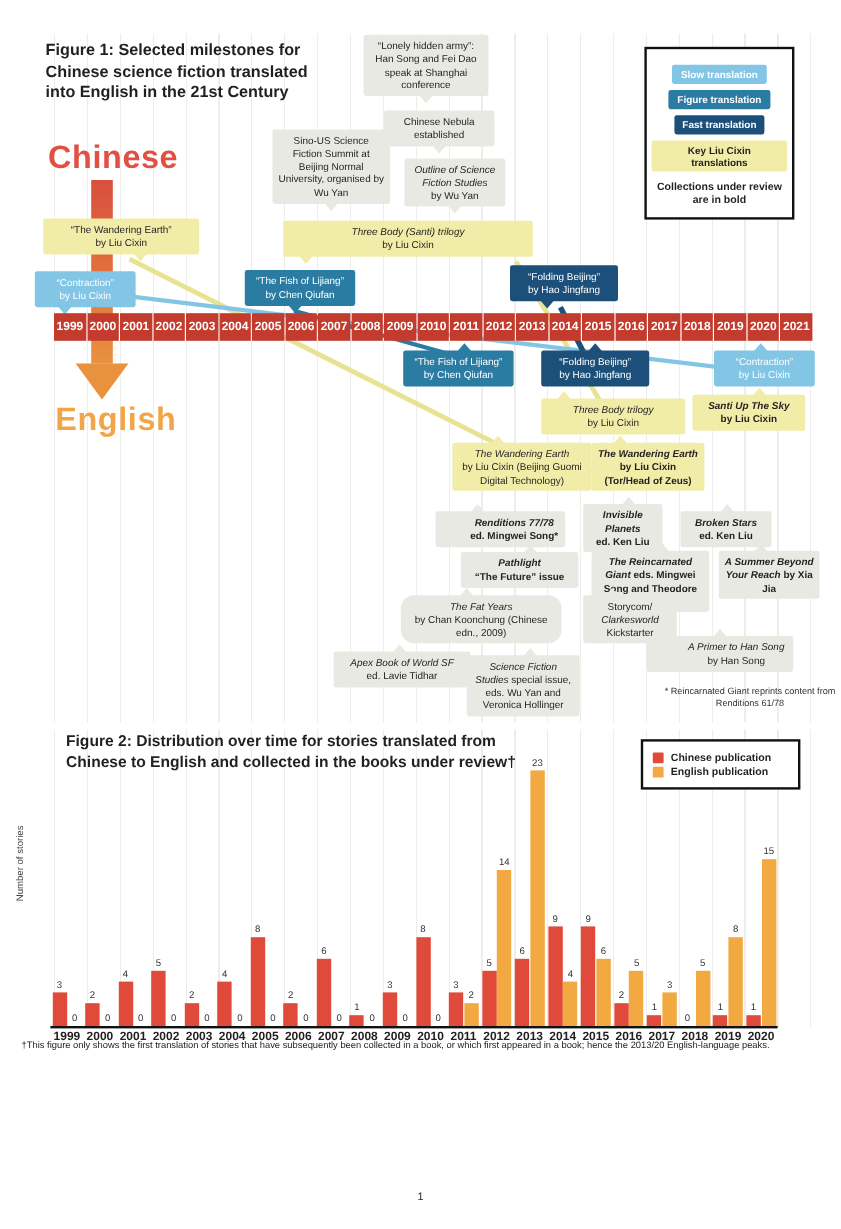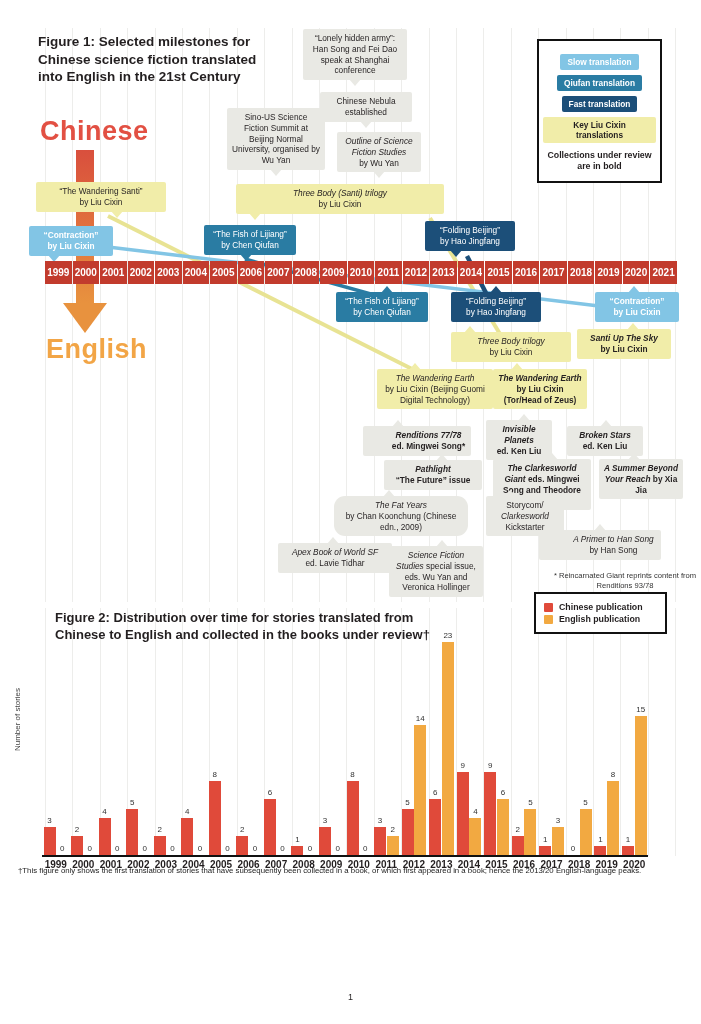--- a/index.html
+++ b/index.html
@@ -7,21 +7,21 @@
         font-family:"Liberation Sans",sans-serif;color:#231f20;}
   .grid{position:absolute;z-index:0;
         background:repeating-linear-gradient(to right,#ededeb 0,#ededeb 1px,transparent 1px,transparent 27.4px);}
   svg.lines{position:absolute;left:0;top:0;z-index:1;}
   .abs{position:absolute;}
   .prelines{white-space:pre-line;}
   .box{position:absolute;z-index:2;padding:4px 5px;font-size:8.3px;line-height:1.3;
        text-align:center;border-radius:2px;box-sizing:border-box;}
   .gray{background:#e9e9e4;--bg:#e9e9e4;}
   .yellow{background:#f1eda9;--bg:#f1eda9;}
-  .slow{background:#82c5e5;--bg:#82c5e5;color:#fff;font-weight:bold;}
+  .slow{background:#82c5e5;--bg:#82c5e5;color:#fff;}
   .medium{background:#2a7ca3;--bg:#2a7ca3;color:#fff;}
   .fast{background:#1c4f79;--bg:#1c4f79;color:#fff;}
   .bold{font-weight:bold;}
   .ital{font-style:italic;}
   .pd::after{content:"";position:absolute;left:var(--px,50%);bottom:-6px;margin-left:-6px;
        border:6px solid transparent;border-top:7px solid var(--bg);border-bottom:none;}
   .pu::before{content:"";position:absolute;left:var(--px,50%);top:-6px;margin-left:-6px;
        border:6px solid transparent;border-bottom:7px solid var(--bg);border-top:none;}
   #fig1-title{left:38px;top:33px;width:235px;font-size:13.5px;font-weight:bold;line-height:1.3;z-index:2;}
   #chinese-label{left:40px;top:116px;font-size:27px;font-weight:bold;color:#e25043;z-index:2;letter-spacing:.5px;}
@@ -29,21 +29,21 @@
   #legend1{left:537px;top:39px;width:125px;border:2.5px solid #111;background:#fff;z-index:3;
            padding:8px 4px;text-align:center;box-sizing:border-box;}
   .chip{display:block;width:fit-content;margin:5px auto;padding:3px 7px;border-radius:2px;
         font-size:8.3px;font-weight:bold;}
   #legend1-note{font-size:8.8px;font-weight:bold;margin-top:7px;line-height:1.3;}
   #timeline{position:absolute;left:45px;top:261px;width:633px;height:23px;display:flex;z-index:2;}
   #timeline .yr{flex:1;margin-right:1px;background:#c23b2d;color:#fff;font-size:10px;font-weight:bold;
         display:flex;align-items:center;justify-content:center;}
   #fig1-footnote{left:552px;top:571px;width:146px;font-size:7.6px;text-align:center;line-height:1.35;z-index:2;color:#333;}
   #fig2-title{left:55px;top:610px;width:420px;font-size:13px;font-weight:bold;line-height:1.3;z-index:2;}
-  #legend2{left:534px;top:592px;width:133px;border:2.5px solid #111;background:#fff;z-index:3;
+  #legend2{left:534px;top:616px;width:133px;border:2.5px solid #111;background:#fff;z-index:3;
            padding:6px 8px;box-sizing:border-box;}
   .l2row{display:flex;align-items:center;gap:6px;margin:2px 0;}
   .swatch{width:9px;height:9px;border-radius:1px;}
   .l2row span{font-size:8.8px;font-weight:bold;}
   #ylabel{left:-43px;top:715px;width:120px;transform:rotate(-90deg);font-size:8px;color:#444;
           text-align:center;z-index:2;}
   #bars{position:absolute;left:42px;top:638px;width:606px;height:217px;border-bottom:2px solid #111;z-index:2;}
   .bar{position:absolute;bottom:0;width:12px;}
   .bval{position:absolute;width:22px;text-align:center;font-size:8px;color:#333;z-index:3;}
   #xticks{position:absolute;left:42px;top:859px;width:606px;height:14px;z-index:2;}
@@ -77,37 +77,37 @@
   </svg>
 
   <div class="abs prelines" id="fig1-title">Figure 1: Selected milestones for
 Chinese science fiction translated
 into English in the 21st Century</div>
   <div class="abs" id="chinese-label">Chinese</div>
   <div class="abs" id="english-label">English</div>
 
   <div class="abs" id="legend1">
     <span class="chip" style="background:#82c5e5;color:#fff;">Slow translation</span>
-    <span class="chip" style="background:#2a7ca3;color:#fff;">Qiufan translation</span>
+    <span class="chip" style="background:#2a7ca3;color:#fff;">Figure translation</span>
     <span class="chip" style="background:#1c4f79;color:#fff;">Fast translation</span>
     <span class="chip" style="background:#f1eda9;color:#231f20;">Key Liu Cixin translations</span>
     <div id="legend1-note" class="prelines">Collections under review
 are in bold</div>
   </div>
 
   <div class="box gray pd" style="left:303px;top:29px;width:104px;">“Lonely hidden army”: Han Song and Fei Dao speak at Shanghai conference</div>
   <div class="box gray pd" style="left:320px;top:92px;width:92px;">Chinese Nebula established</div>
   <div class="box gray pd" style="left:227px;top:108px;width:98px;">Sino-US Science Fiction Summit at Beijing Normal University, organised by Wu Yan</div>
   <div class="box gray pd" style="left:337px;top:132px;width:84px;">
     <span class="ital">Outline of Science Fiction Studies</span><br>
     <span>by Wu Yan</span>
   </div>
 
   <div class="box yellow pd" style="left:36px;top:182px;width:130px;--px:62%;">
-    <span>“The Wandering Santi”</span><br>
+    <span>“The Wandering Earth”</span><br>
     <span>by Liu Cixin</span>
   </div>
   <div class="box slow pd" style="left:29px;top:226px;width:84px;--px:30%;">
     <span>“Contraction”</span><br>
     <span>by Liu Cixin</span>
   </div>
   <div class="box medium pd" style="left:204px;top:225px;width:92px;--px:46%;">
     <span>“The Fish of Lijiang”</span><br>
     <span>by Chen Qiufan</span>
   </div>
@@ -187,21 +187,21 @@
   </div>
   <div class="box gray bold pu" style="left:567px;top:426px;width:76px;--px:51%;">
     <span class="ital">Broken Stars</span><br>
     <span>ed. Ken Liu</span>
   </div>
   <div class="box gray bold pu" style="left:384px;top:460px;width:98px;--px:59%;">
     <span class="ital">Pathlight</span><br>
     <span>“The Future” issue</span>
   </div>
   <div class="box gray bold pu" style="left:493px;top:459px;width:98px;--px:60%;">
-    <span class="ital">The Clarkesworld Giant</span>
+    <span class="ital">The Reincarnated Giant</span>
     <span>eds. Mingwei Song and Theodore Huters*</span>
   </div>
   <div class="box gray bold pu" style="left:599px;top:459px;width:84px;--px:42%;">
     <span class="ital">A Summer Beyond Your Reach</span>
     <span>by Xia Jia</span>
   </div>
   <div class="box gray pu" style="left:334px;top:496px;width:134px;border-radius:11px;--px:41%;">
     <span class="ital">The Fat Years</span><br>
     <span>by Chan Koonchung (Chinese edn., 2009)</span>
   </div>
@@ -216,21 +216,21 @@
   </div>
   <div class="box gray pu" style="left:278px;top:543px;width:114px;--px:48%;">
     <span class="ital">Apex Book of World SF</span><br>
     <span>ed. Lavie Tidhar</span>
   </div>
   <div class="box gray pu" style="left:539px;top:530px;width:122px;padding-left:32px;--px:50%;">
     <span class="ital">A Primer to Han Song</span><br>
     <span>by Han Song</span>
   </div>
 
-  <div class="abs" id="fig1-footnote">* Reincarnated Giant reprints content from Renditions 93/78</div>
+  <div class="abs" id="fig1-footnote">* Reincarnated Giant reprints content from Renditions 61/78</div>
 
   <div class="abs prelines" id="fig2-title">Figure 2: Distribution over time for stories translated from
 Chinese to English and collected in the books under review†</div>
   <div class="abs" id="legend2">
     <div class="l2row">
       <div class="swatch" style="background:#e04a3a;"></div>
       <span>Chinese publication</span>
     </div>
     <div class="l2row">
       <div class="swatch" style="background:#f2a941;"></div>

